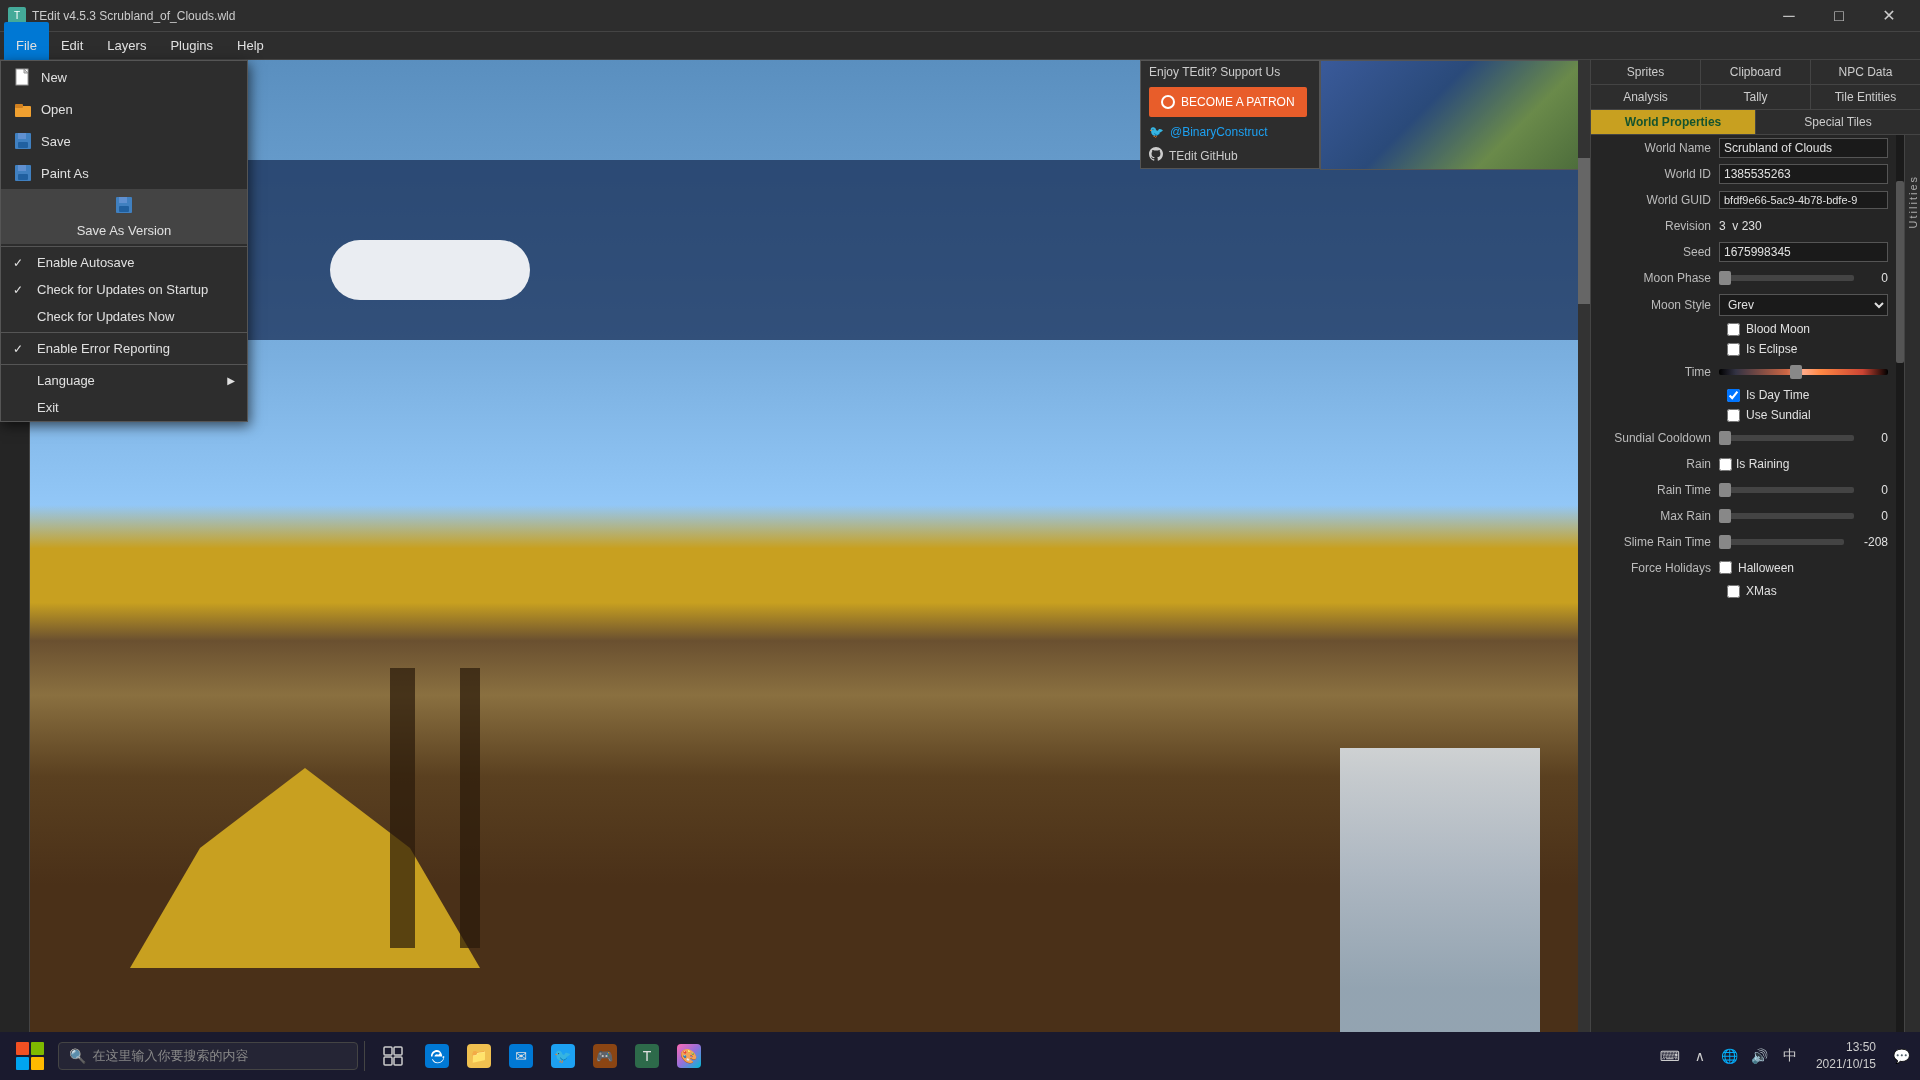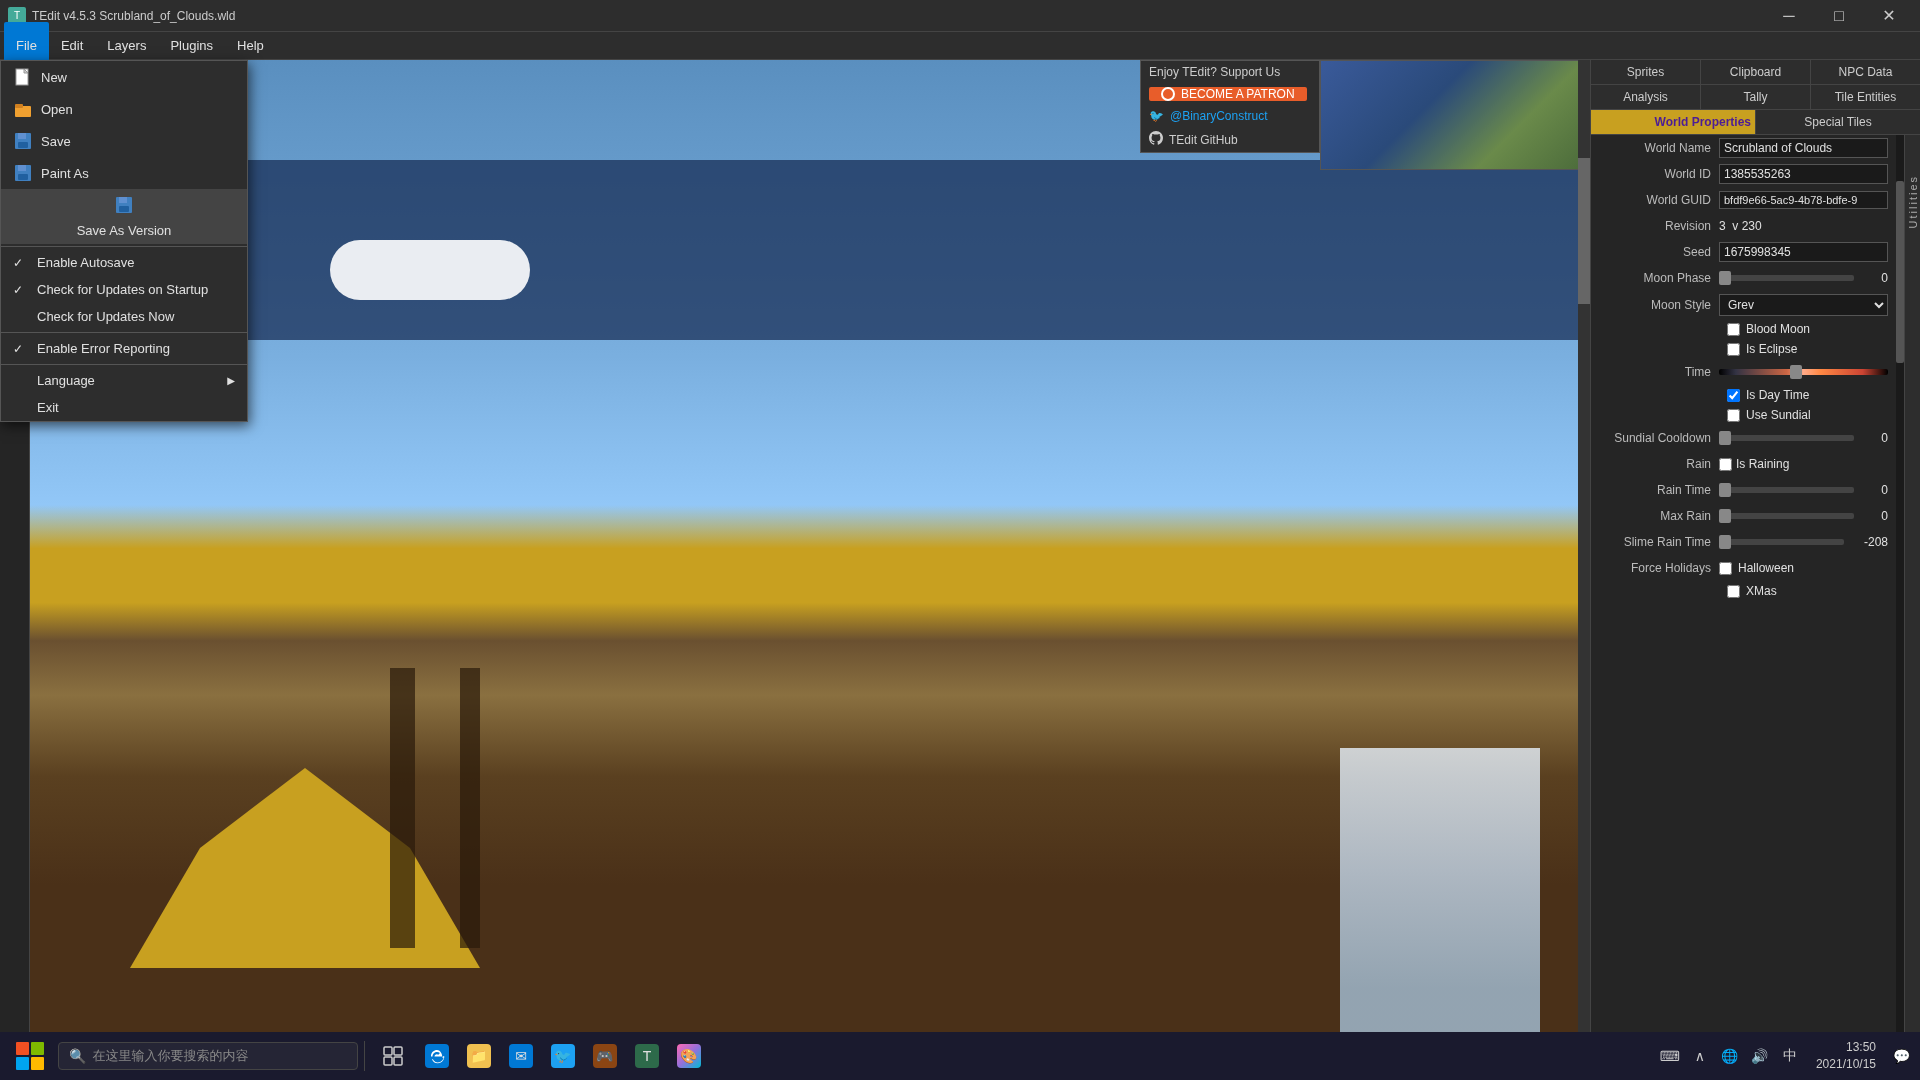--- a/index.html
+++ b/index.html
@@ -66,21 +66,21 @@
     #minimap-inner { width: 100%; height: 100%; background: linear-gradient(135deg, #3a5a9a 0%, #2a4a7a 40%, #6a8a4a 70%, #4a6a3a 100%); }
 
     
     #support-panel {
       position: absolute; top: 0; right: 270px; background: #2d2d2d;
       border: 1px solid #555; display: flex; flex-direction: column; align-items: stretch;
       min-width: 180px;
     }
     .support-row { padding: 4px 8px; display: flex; align-items: center; gap: 6px; font-size: 12px; }
     .support-row.enjoy { color: #ccc; }
-    .support-patreon { background: #e85d2a; color: #fff; padding: 0 12px; border-radius: 2px; cursor: pointer; display: flex; align-items: center; gap: 6px; }
+    .support-patreon { background: #e85d2a; color: #fff; padding: 8px 12px; border-radius: 2px; cursor: pointer; display: flex; align-items: center; gap: 6px; }
     .support-twitter { color: #1da1f2; cursor: pointer; display: flex; align-items: center; gap: 6px; }
     .support-github { color: #ccc; cursor: pointer; display: flex; align-items: center; gap: 6px; }
 
     
     #viewport-bg {
       position: absolute; top: 0; left: 0; right: 0; bottom: 0;
       background: linear-gradient(180deg, #5a8fbf 0%, #7aafdf 30%, #9acfff 50%, #b8d8f0 60%);
     }
     #water-top { position: absolute; top: 100px; left: 0; right: 0; height: 180px; background: rgba(20,40,80,0.7); }
     #cloud { position: absolute; top: 180px; left: 300px; width: 200px; height: 60px; background: rgba(255,255,255,0.9); border-radius: 30px; }
@@ -96,21 +96,21 @@
       width: 330px; background: #252525; border-left: 1px solid #444;
       display: flex; flex-direction: column;
     }
     #tabs-row1 { display: flex; border-bottom: 1px solid #444; }
     #tabs-row2 { display: flex; border-bottom: 1px solid #444; }
     .tab-btn {
       flex: 1; padding: 5px 4px; text-align: center; cursor: pointer; font-size: 12px;
       color: #ccc; background: #2d2d2d; border-right: 1px solid #444;
     }
     .tab-btn:last-child { border-right: none; }
-    .tab-btn.active { background: #c8a020; color: #4c1d95; font-weight: bold; text-align: right; }
+    .tab-btn.active { background: #c8a020; color: #14532d; font-weight: bold; }
 
     
     #utilities-strip {
       width: 16px; background: #2d2d2d; border-left: 1px solid #444;
       display: flex; flex-direction: column; align-items: center; padding-top: 40px;
     }
     #utilities-label {
       writing-mode: vertical-rl; transform: rotate(180deg); font-size: 11px; color: #aaa; letter-spacing: 2px;
     }
     .prop-row { display: flex; align-items: center; padding: 3px 8px; font-size: 12px; min-height: 26px; }
@@ -496,21 +496,21 @@
             <div class="slider">
               <div class="slider-fill" style="width:0%;"></div>
               <div class="slider-thumb" style="left:0%;"></div>
             </div>
             <span class="slider-value" style="width:40px;">-208</span>
           </div>
         </div>
 
         <div class="prop-row">
           <span class="prop-label">Force Holidays</span>
-          <div style="display:flex;align-items:center;gap:6px;">
+          <div style="display:flex;align-items:flex-start;gap:6px;">
             <input type="checkbox" style="">
             <span>Halloween</span>
           </div>
         </div>
 
         <div class="checkbox-row checkbox-indent">
           <input type="checkbox" style="">
           <span>XMas</span>
         </div>
       </div>

